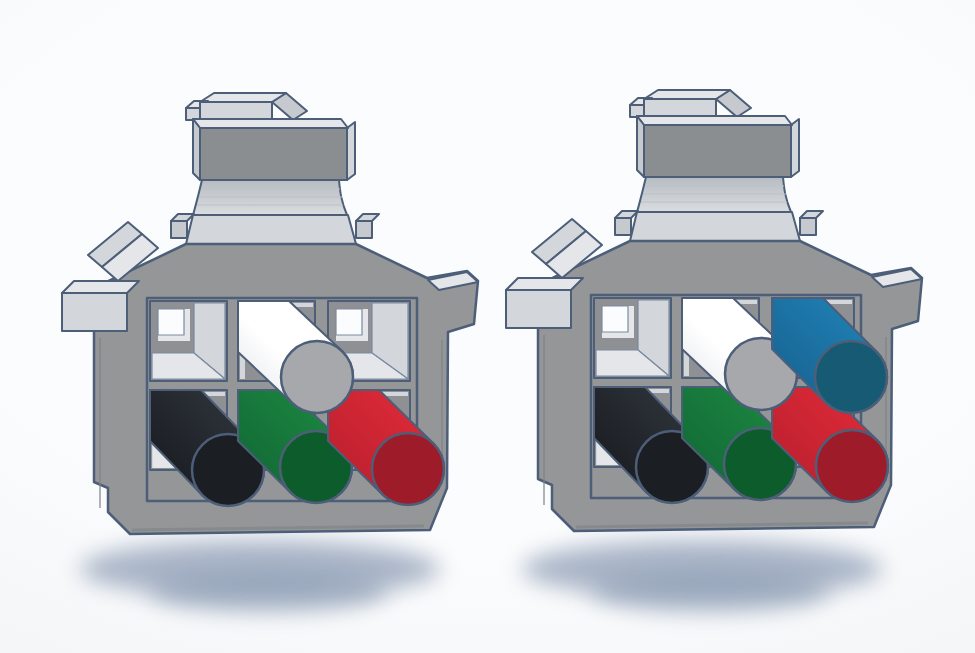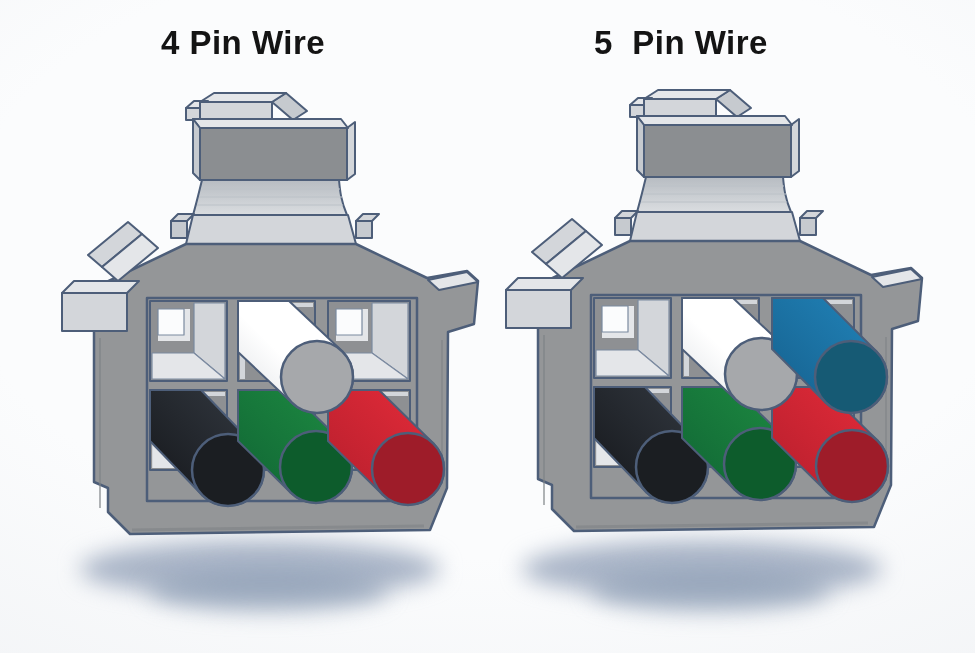--- a/index.html
+++ b/index.html
@@ -56,22 +56,20 @@
   .cap-red  {fill:var(--c-wire_red_cap,#9e1c29);}
   .cap-blue {fill:var(--c-wire_blue_cap,#165a74);}
   .rib{stroke:var(--c-housing_rib,#bcc1c7);stroke-width:1.2;fill:none;}
   .detail{stroke:var(--c-housing_groove,#7e8286);fill:none;}
 </style>
 </head>
 <body>
 
 <div class="stage">
 
-  <h1 class="fig-title left">4 Pin Wire</h1>
-  <h1 class="fig-title right">5  Pin Wire</h1>
 
   <div class="sh m a"></div>
   <div class="sh s a"></div>
   <div class="sh m b"></div>
   <div class="sh s b"></div>
 
   <svg class="connector left" viewBox="0 0 436 452">
     <defs>
       <linearGradient id="gnA" x1="0" y1="0" x2="0" y2="1">
           <stop offset="0" class="st-neck1"></stop>

